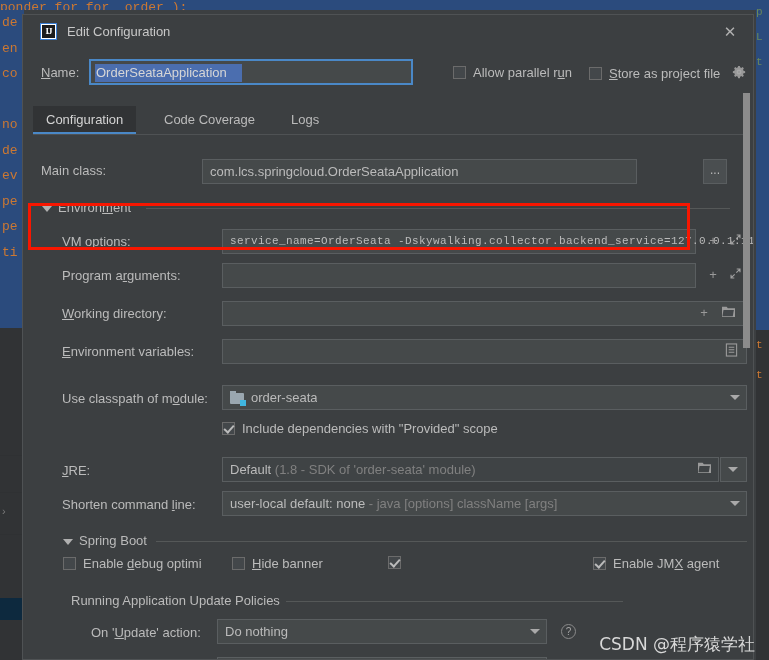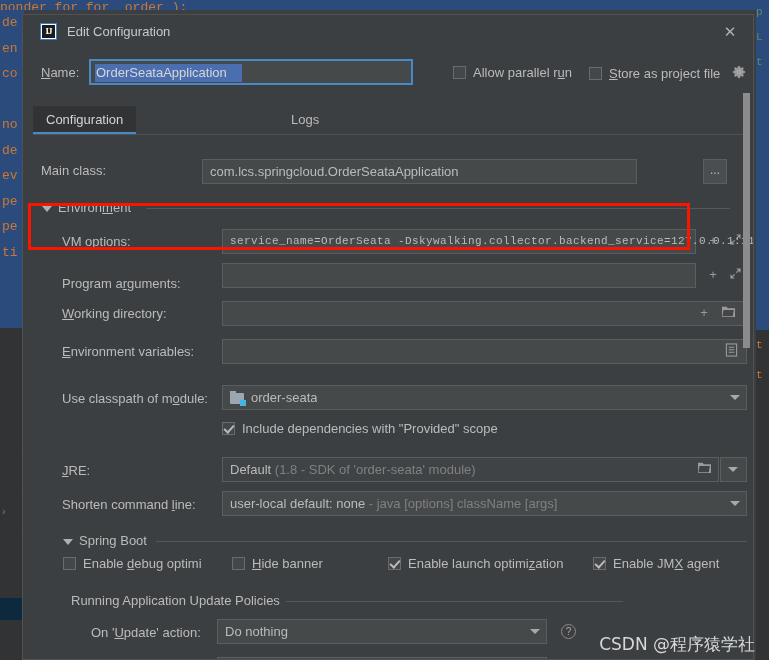--- a/index.html
+++ b/index.html
@@ -464,20 +464,21 @@
         <svg width="14" height="14" viewBox="0 0 16 16">
             <path fill="#a8a8a8" d="M8 5.2A2.8 2.8 0 1 0 8 10.8 2.8 2.8 0 1 0 8 5.2zm0 1.6a1.2 1.2 0 1 1 0 2.4 1.2 1.2 0 0 1 0-2.4z"></path>
             <path fill="#a8a8a8" d="M7 1h2l.3 1.7 1.3.6 1.5-.9 1.4 1.4-.9 1.5.6 1.3L15 7v2l-1.8.4-.6 1.3.9 1.5-1.4 1.4-1.5-.9-1.3.6L9 15H7l-.4-1.7-1.3-.6-1.5.9-1.4-1.4.9-1.5-.6-1.3L1 9V7l1.7-.4.6-1.3-.9-1.5 1.4-1.4 1.5.9 1.3-.6z" opacity="0.85"></path>
           </svg>
       </span>
     </span>
   </div>
 
   <div id="tabs">
     <div class="tab active" style="left:0;">Configuration</div>
+    <div class="tab" style="left:118px;">Code Coverage</div>
     <div class="tab" style="left:245px;">Logs</div>
   </div>
 
   <div id="form">
 
     <div class="row-label" style="left:18px; top:28px;">Main class:</div>
     <div class="field" style="left:179px; top:24px; width:435px;">
       <span class="field-text">com.lcs.springcloud.OrderSeataApplication</span>
     </div>
     <div class="browse-btn" style="left:680px; top:24px;">...</div>
@@ -492,21 +493,21 @@
     <div class="field" style="left:199px; top:94px; width:474px;">
       <span class="field-text mono">service_name=OrderSeata -Dskywalking.collector.backend_service=127.0.0.1:11800</span>
     </div>
     <div class="inner-icon" style="left:682px; top:98px;">+</div>
     <div class="inner-icon" style="left:704px; top:98px;">
       <svg width="13" height="13" viewBox="0 0 16 16">
           <path stroke="#a0a0a0" stroke-width="1.4" fill="none" d="M9.5 2.5h4v4M13.5 2.5L9 7M6.5 13.5h-4v-4M2.5 13.5L7 9"></path>
         </svg>
     </div>
 
-    <div class="row-label" style="left:39px; top:133px;margin-top:8px;"><span>Program a</span><span class="mnemonic">r</span><span>guments:</span></div>
+    <div class="row-label" style="left:39px; top:133px;"><span>Program a</span><span class="mnemonic">r</span><span>guments:</span></div>
     <div class="field" style="left:199px; top:128px; width:474px;">
       <span class="field-text"></span>
     </div>
     <div class="inner-icon" style="left:682px; top:132px;">+</div>
     <div class="inner-icon" style="left:704px; top:132px;">
       <svg width="13" height="13" viewBox="0 0 16 16">
           <path stroke="#a0a0a0" stroke-width="1.4" fill="none" d="M9.5 2.5h4v4M13.5 2.5L9 7M6.5 13.5h-4v-4M2.5 13.5L7 9"></path>
         </svg>
     </div>
 
@@ -585,21 +586,20 @@
     </div>
     <div style="position:absolute; left:209px; top:421px;">
       <span class="cb-wrap">
         <span class="checkbox"></span>
         <span><span class="mnemonic">H</span><span>ide banner</span></span>
       </span>
     </div>
     <div style="position:absolute; left:365px; top:421px;">
       <span class="cb-wrap">
         <span class="checkbox checked"></span>
-        <span><span>Enable launch optimi</span><span class="mnemonic">z</span><span>ation</span></span>
       </span>
     </div>
     <div style="position:absolute; left:570px; top:421px;">
       <span class="cb-wrap">
         <span class="checkbox checked"></span>
         <span><span>Enable JM</span><span class="mnemonic">X</span><span> agent</span></span>
       </span>
     </div>
 
     <div class="section" style="left:48px; top:458px;">

